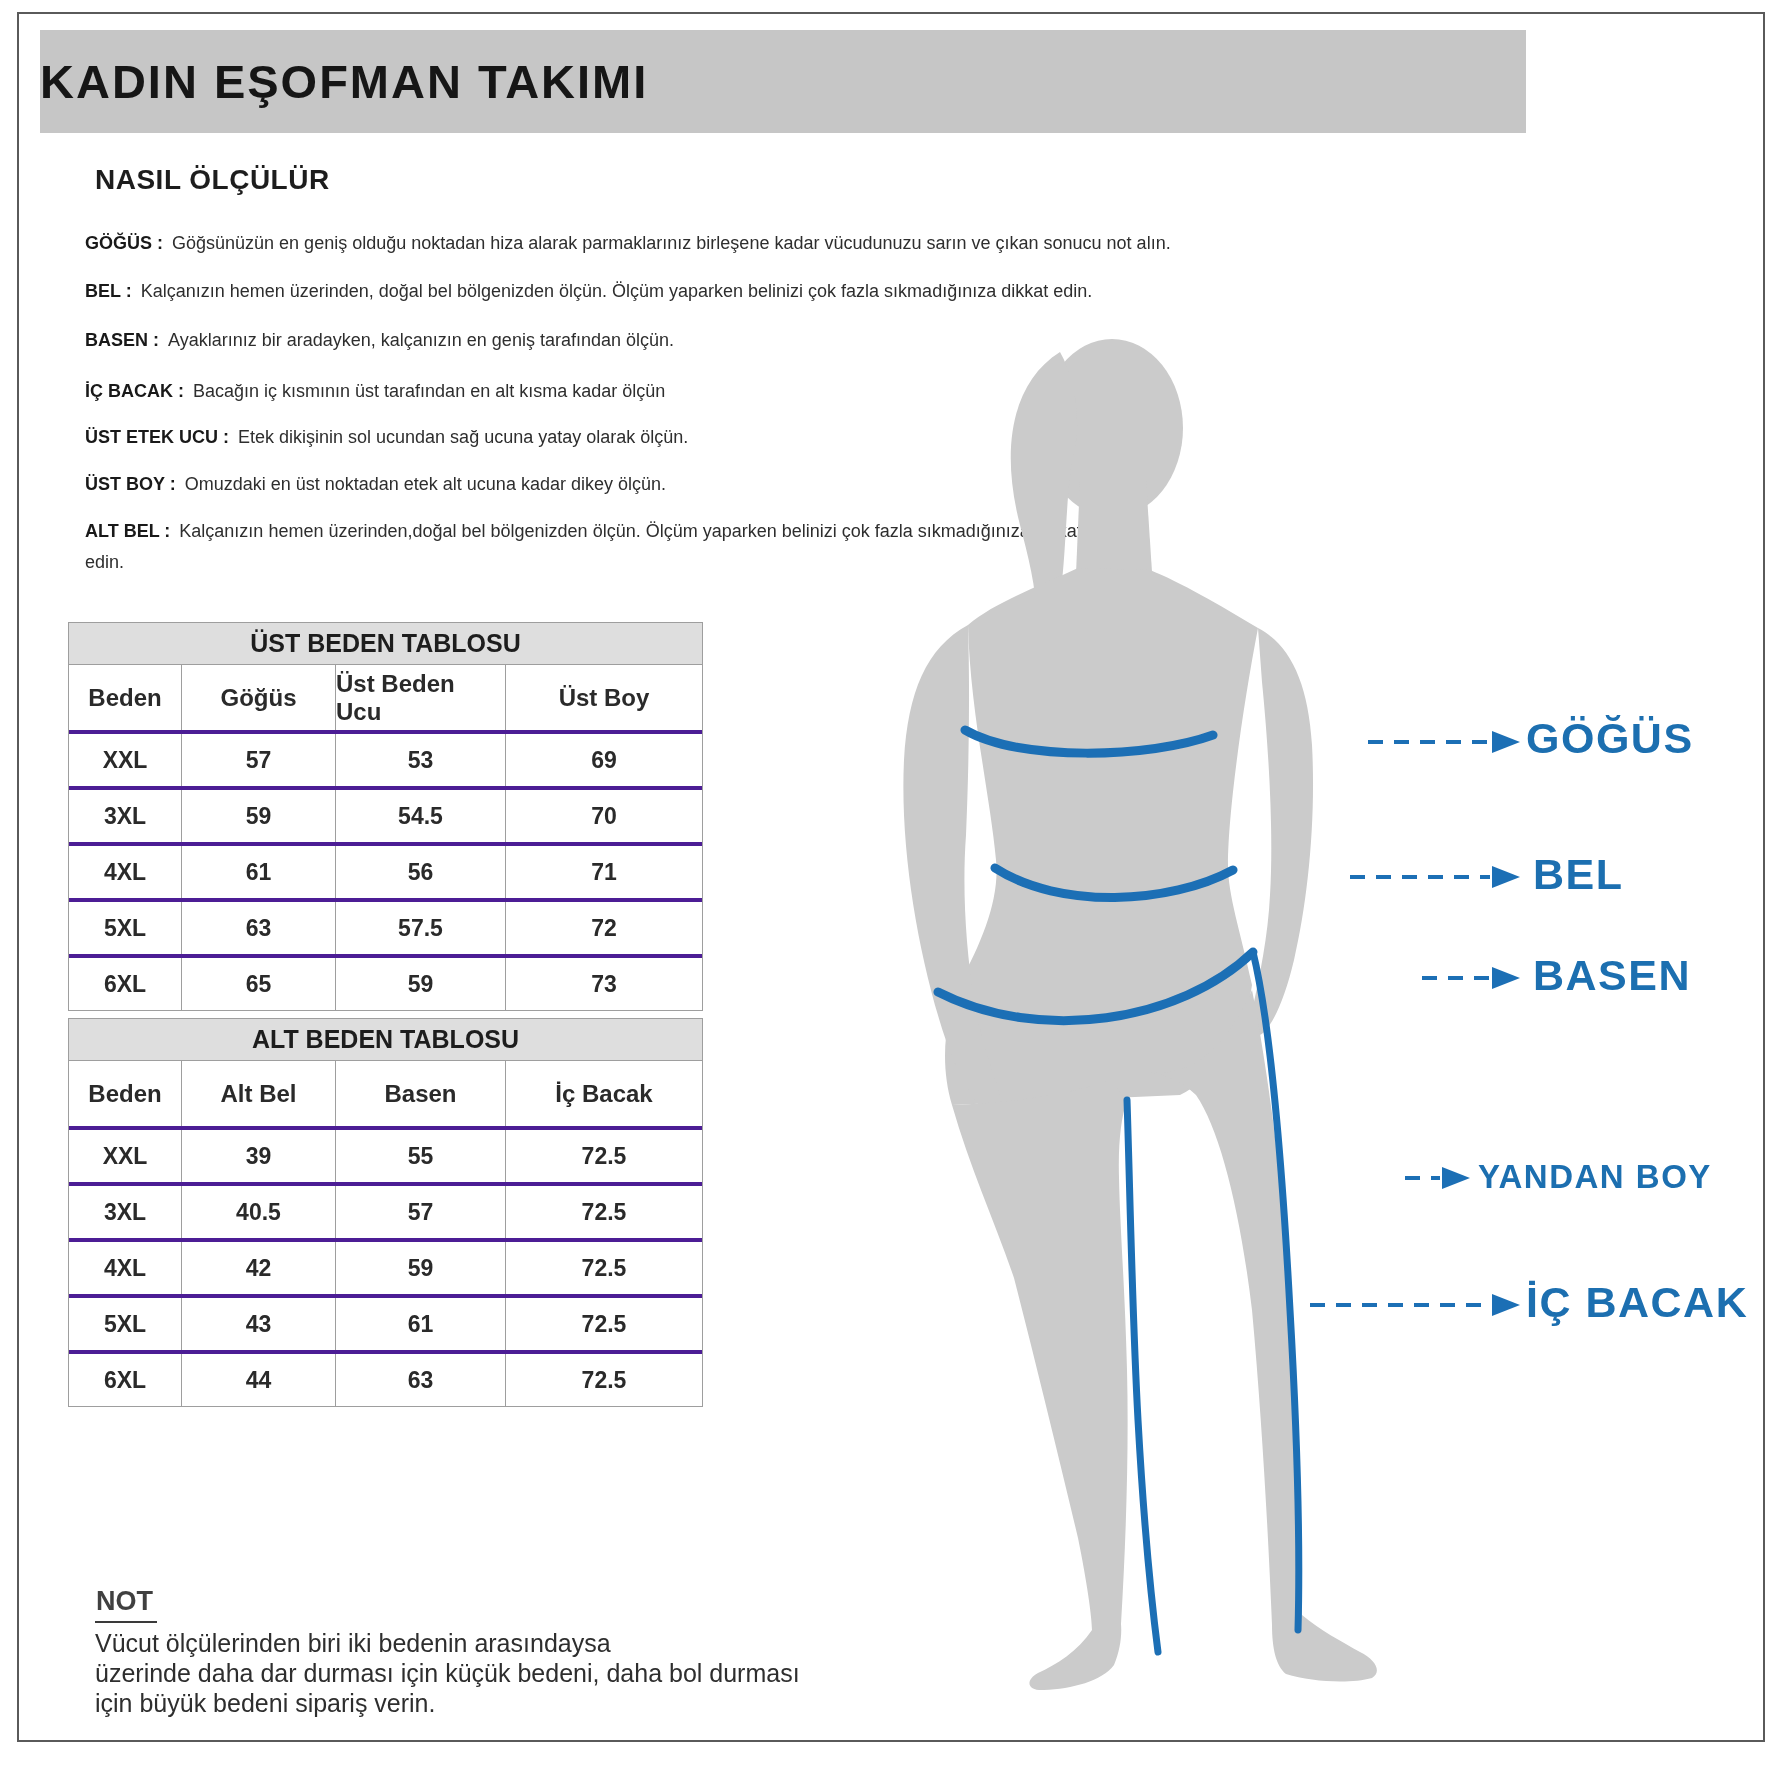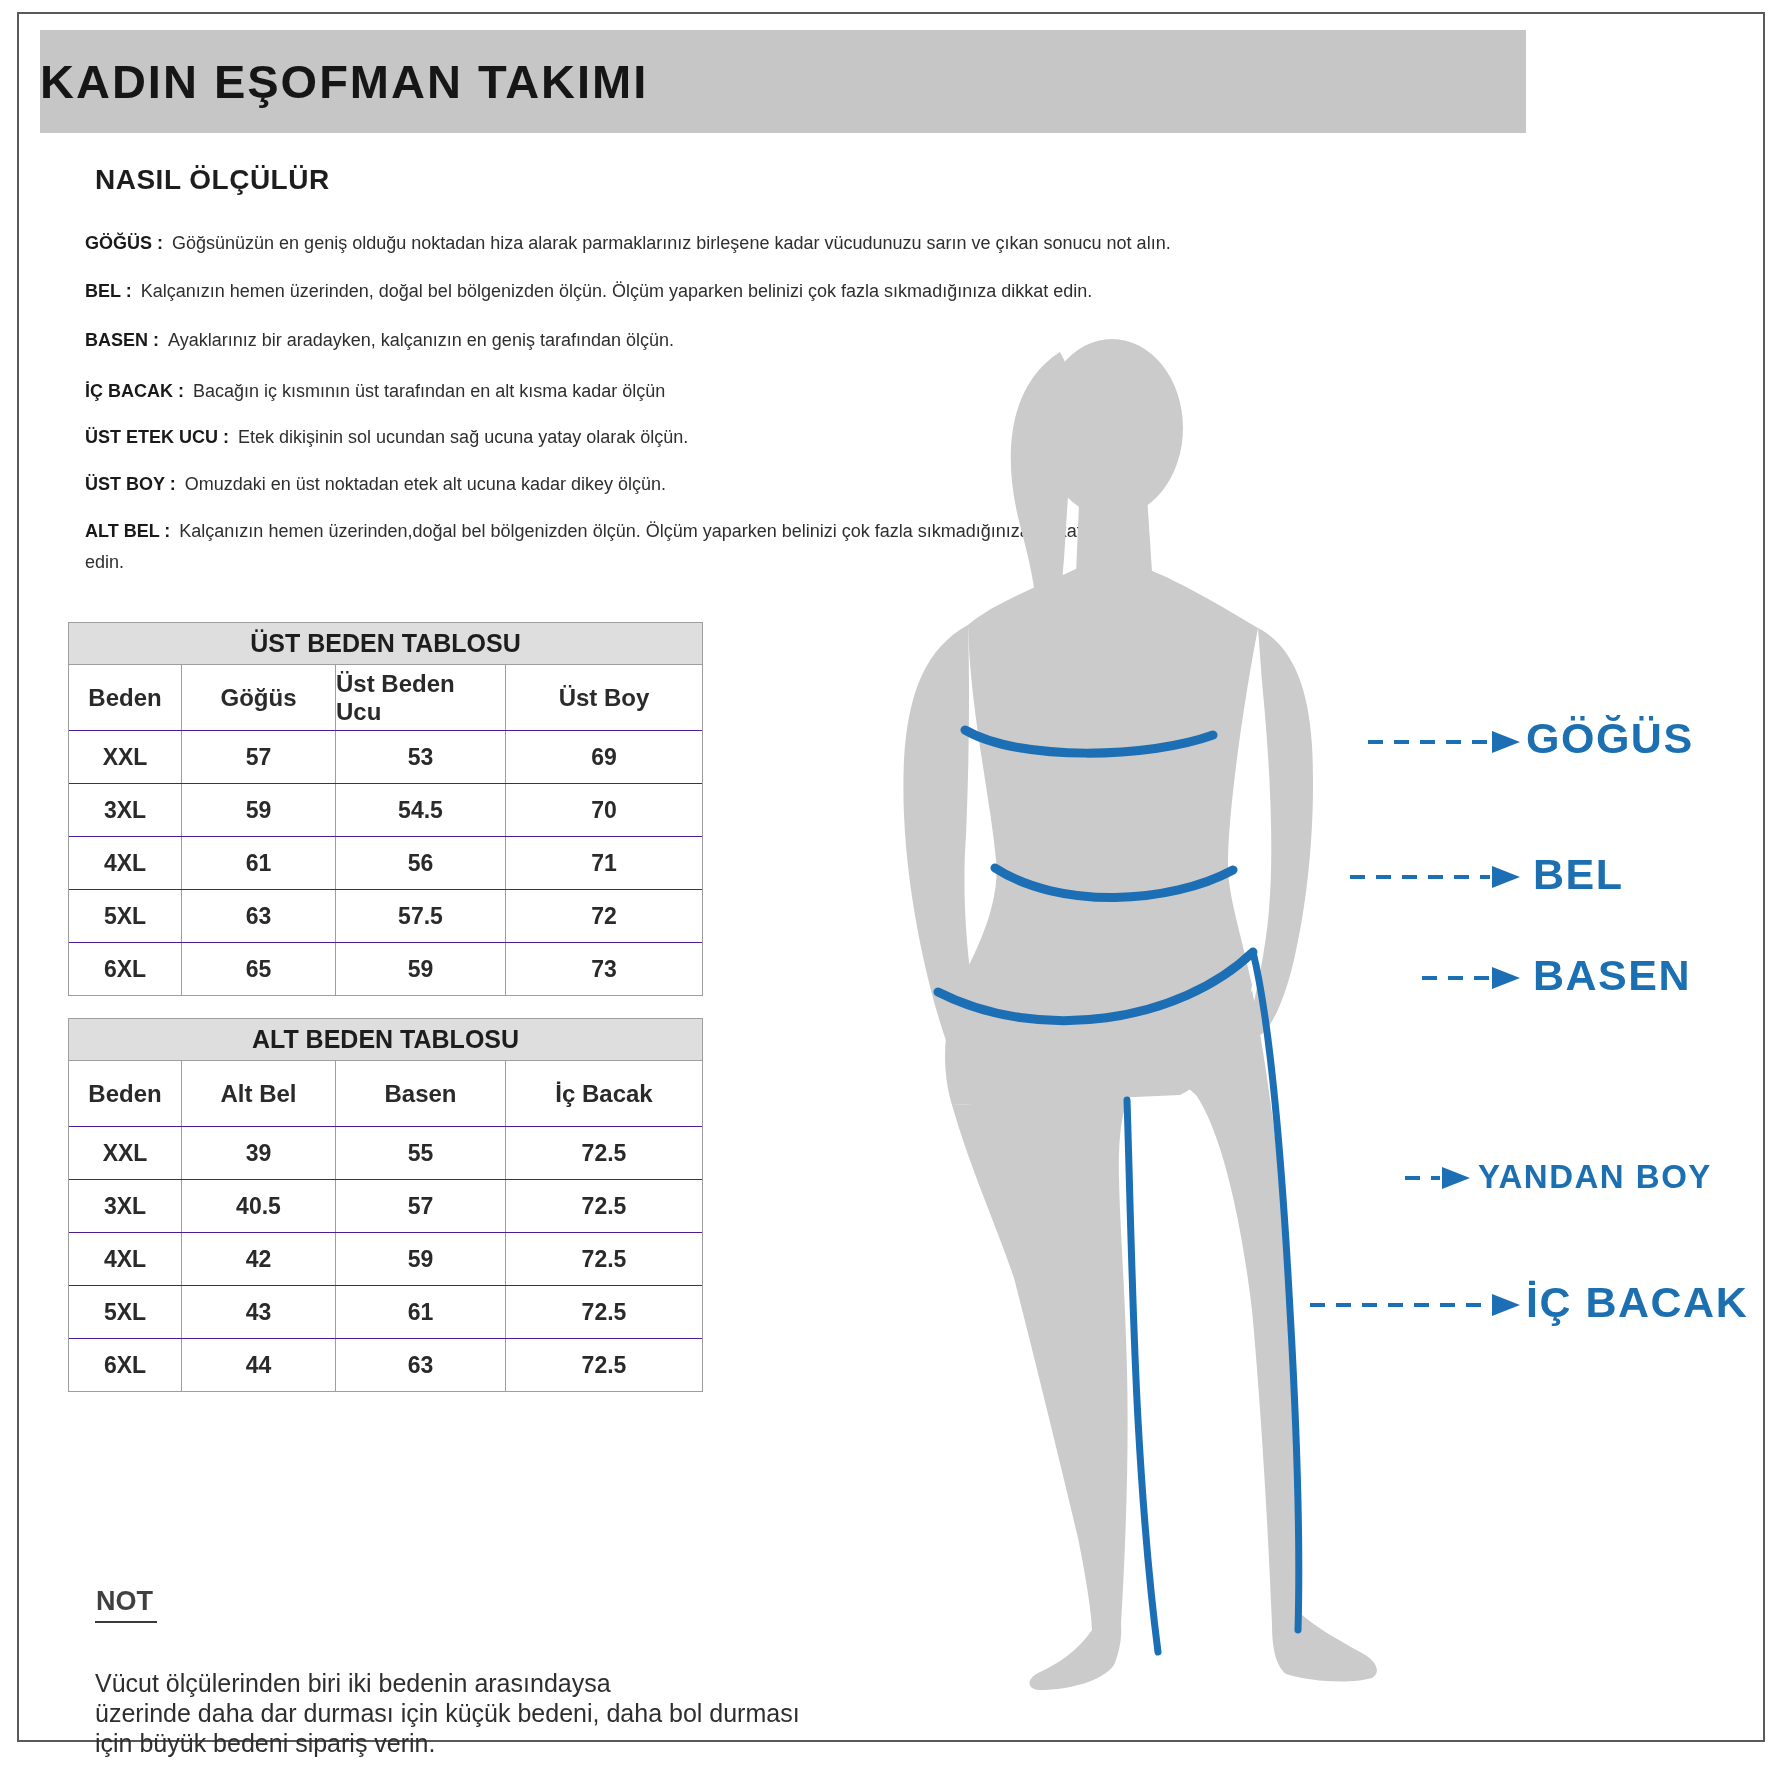--- a/index.html
+++ b/index.html
@@ -13,21 +13,21 @@
   .howto-heading{position:absolute;left:95px;top:164px;font-size:28px;font-weight:bold;
                  letter-spacing:0.5px;color:#1d1d1d;}
   .def{position:absolute;left:77px;margin:8px;font-size:18px;line-height:31px;color:#2e2e2e;width:1645px;}
   .def .term{font-weight:bold;color:#191919;margin-right:9px;white-space:nowrap;}
   .def.wrap{width:1000px;}
 
   .sizetable{position:absolute;left:68px;width:633px;border:1px solid #9e9e9e;background:#fff;}
   .ttitle{height:41px;background:#dedede;display:flex;align-items:center;justify-content:center;
           font-weight:bold;font-size:25px;color:#1d1d1d;border-bottom:1px solid #9e9e9e;}
   .trow{display:flex;}
-  .trow.body{border-top:1px solid #4c1d95;}
+  .trow.body{border-top:4px solid #4c1d95;}
   .tcell{display:flex;align-items:center;justify-content:center;font-weight:bold;
          font-size:23px;color:#2a2a2a;border-left:1px solid #9e9e9e;box-sizing:border-box;}
   .tcell:first-child{border-left:none;}
   .tcell:nth-child(1){width:112px;}
   .tcell:nth-child(2){width:154px;}
   .tcell:nth-child(3){width:170px;}
   .tcell:nth-child(4){flex:1;}
   .trow.head .tcell{height:65px;font-size:24px;}
   .trow.body .tcell{height:52px;}
 
@@ -37,21 +37,21 @@
   .blabel.big{font-size:43px;}
   .blabel.small{font-size:33px;}
   #lbl-gogus{left:1526px;top:714px;}
   #lbl-bel{left:1533px;top:850px;}
   #lbl-basen{left:1533px;top:951px;}
   #lbl-yandan{left:1478px;top:1158px;}
   #lbl-icbacak{left:1526px;top:1278px;}
 
   .note-heading{position:absolute;left:95px;top:1586px;font-size:27px;font-weight:bold;color:#404040;
                 border-bottom:2px solid #3a3a3a;padding:0 4px 4px 1px;text-align:center;}
-  .note-lines{position:absolute;left:95px;top:1628px;font-size:25px;line-height:30px;color:#2e2e2e;margin-top:40px;}
+  .note-lines{position:absolute;left:95px;top:1628px;font-size:25px;line-height:30px;color:#2e2e2e;}
 </style>
 </head>
 <body>
 
 <div class="page">
   <div class="frame"></div>
 
   <div class="banner">
     <span class="title">KADIN EŞOFMAN TAKIMI</span>
   </div>

